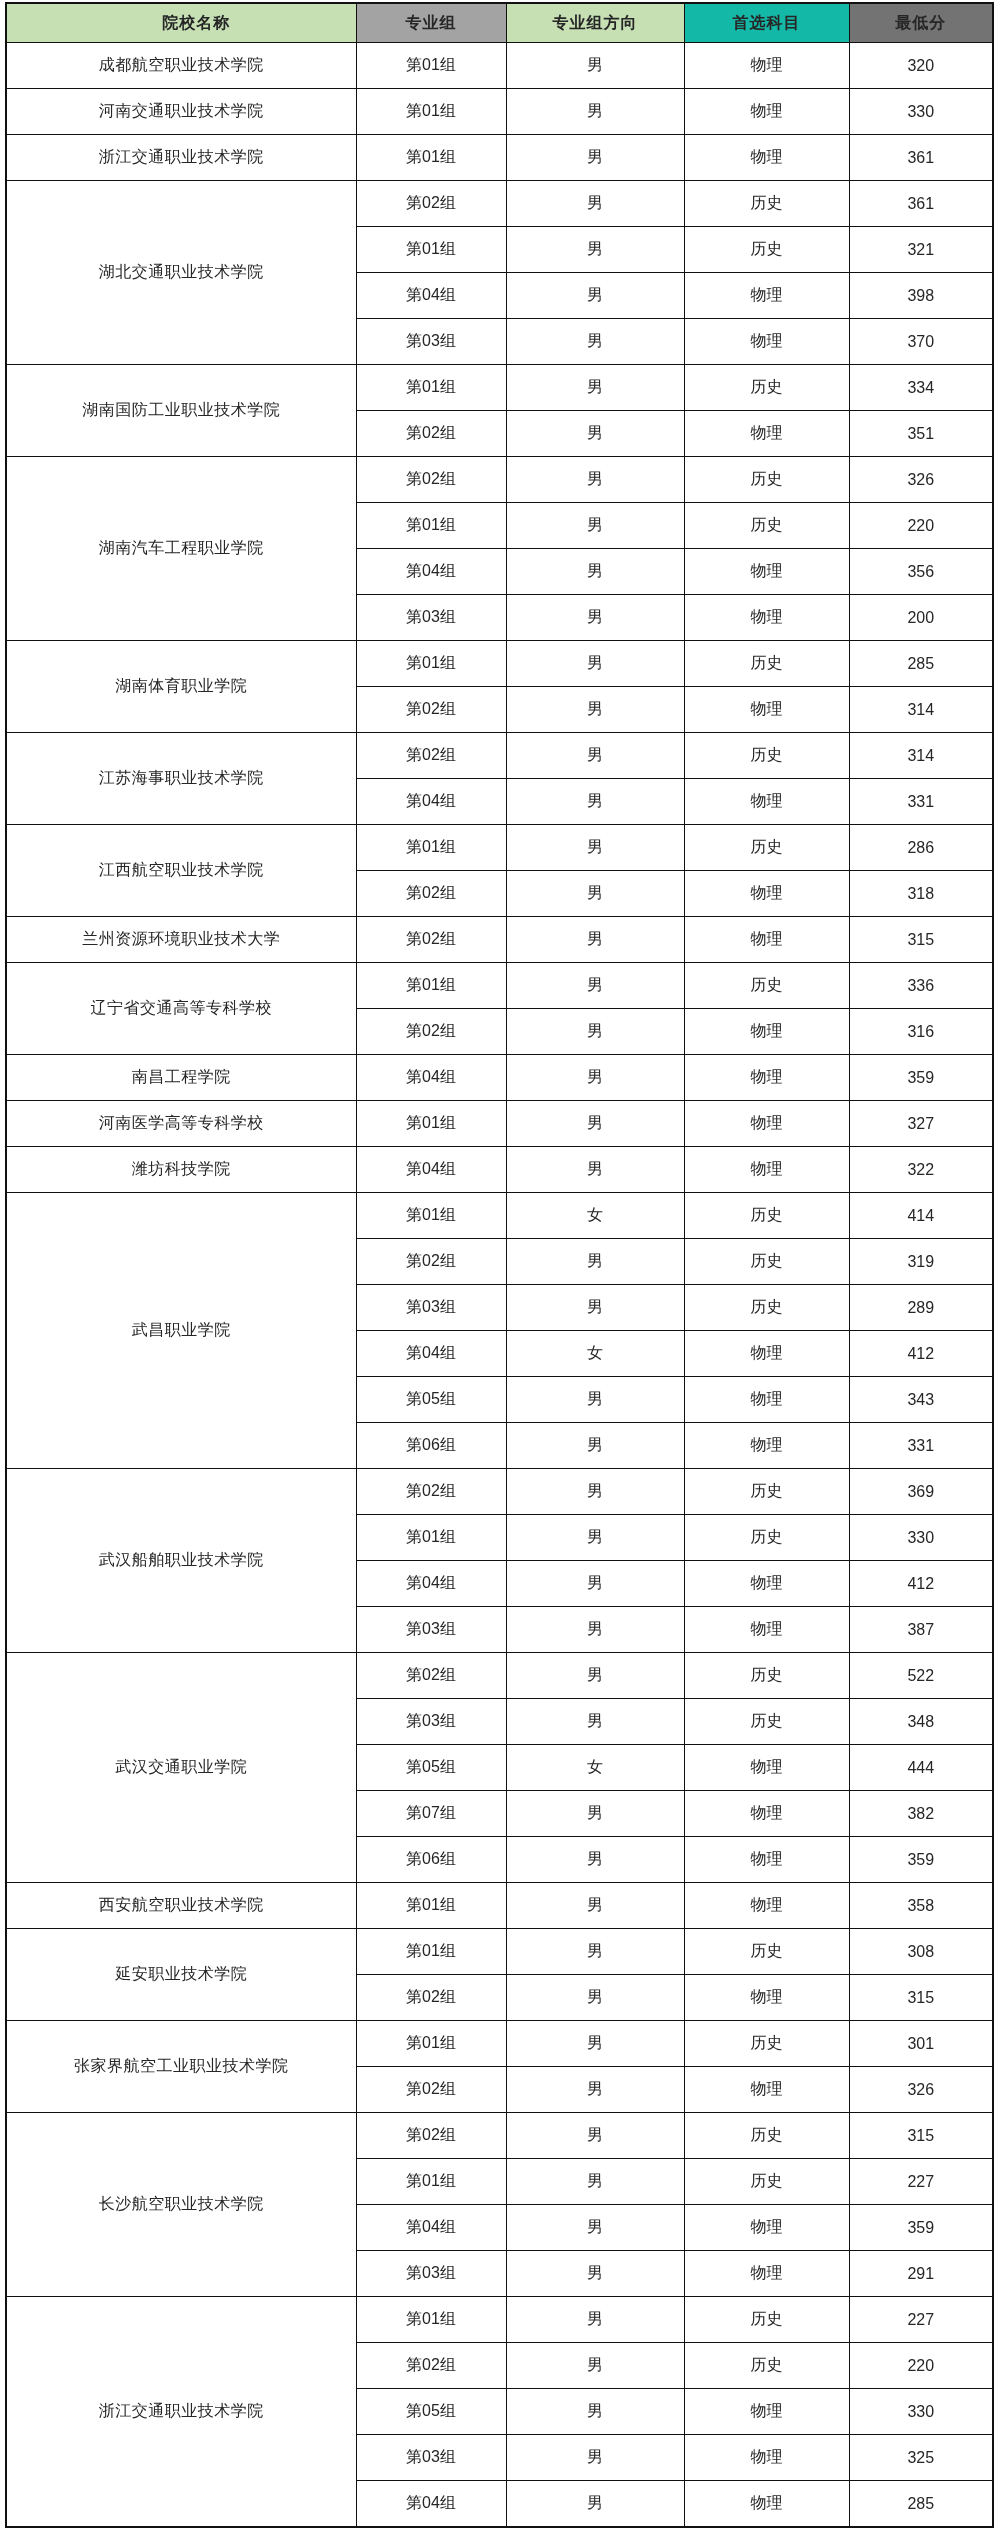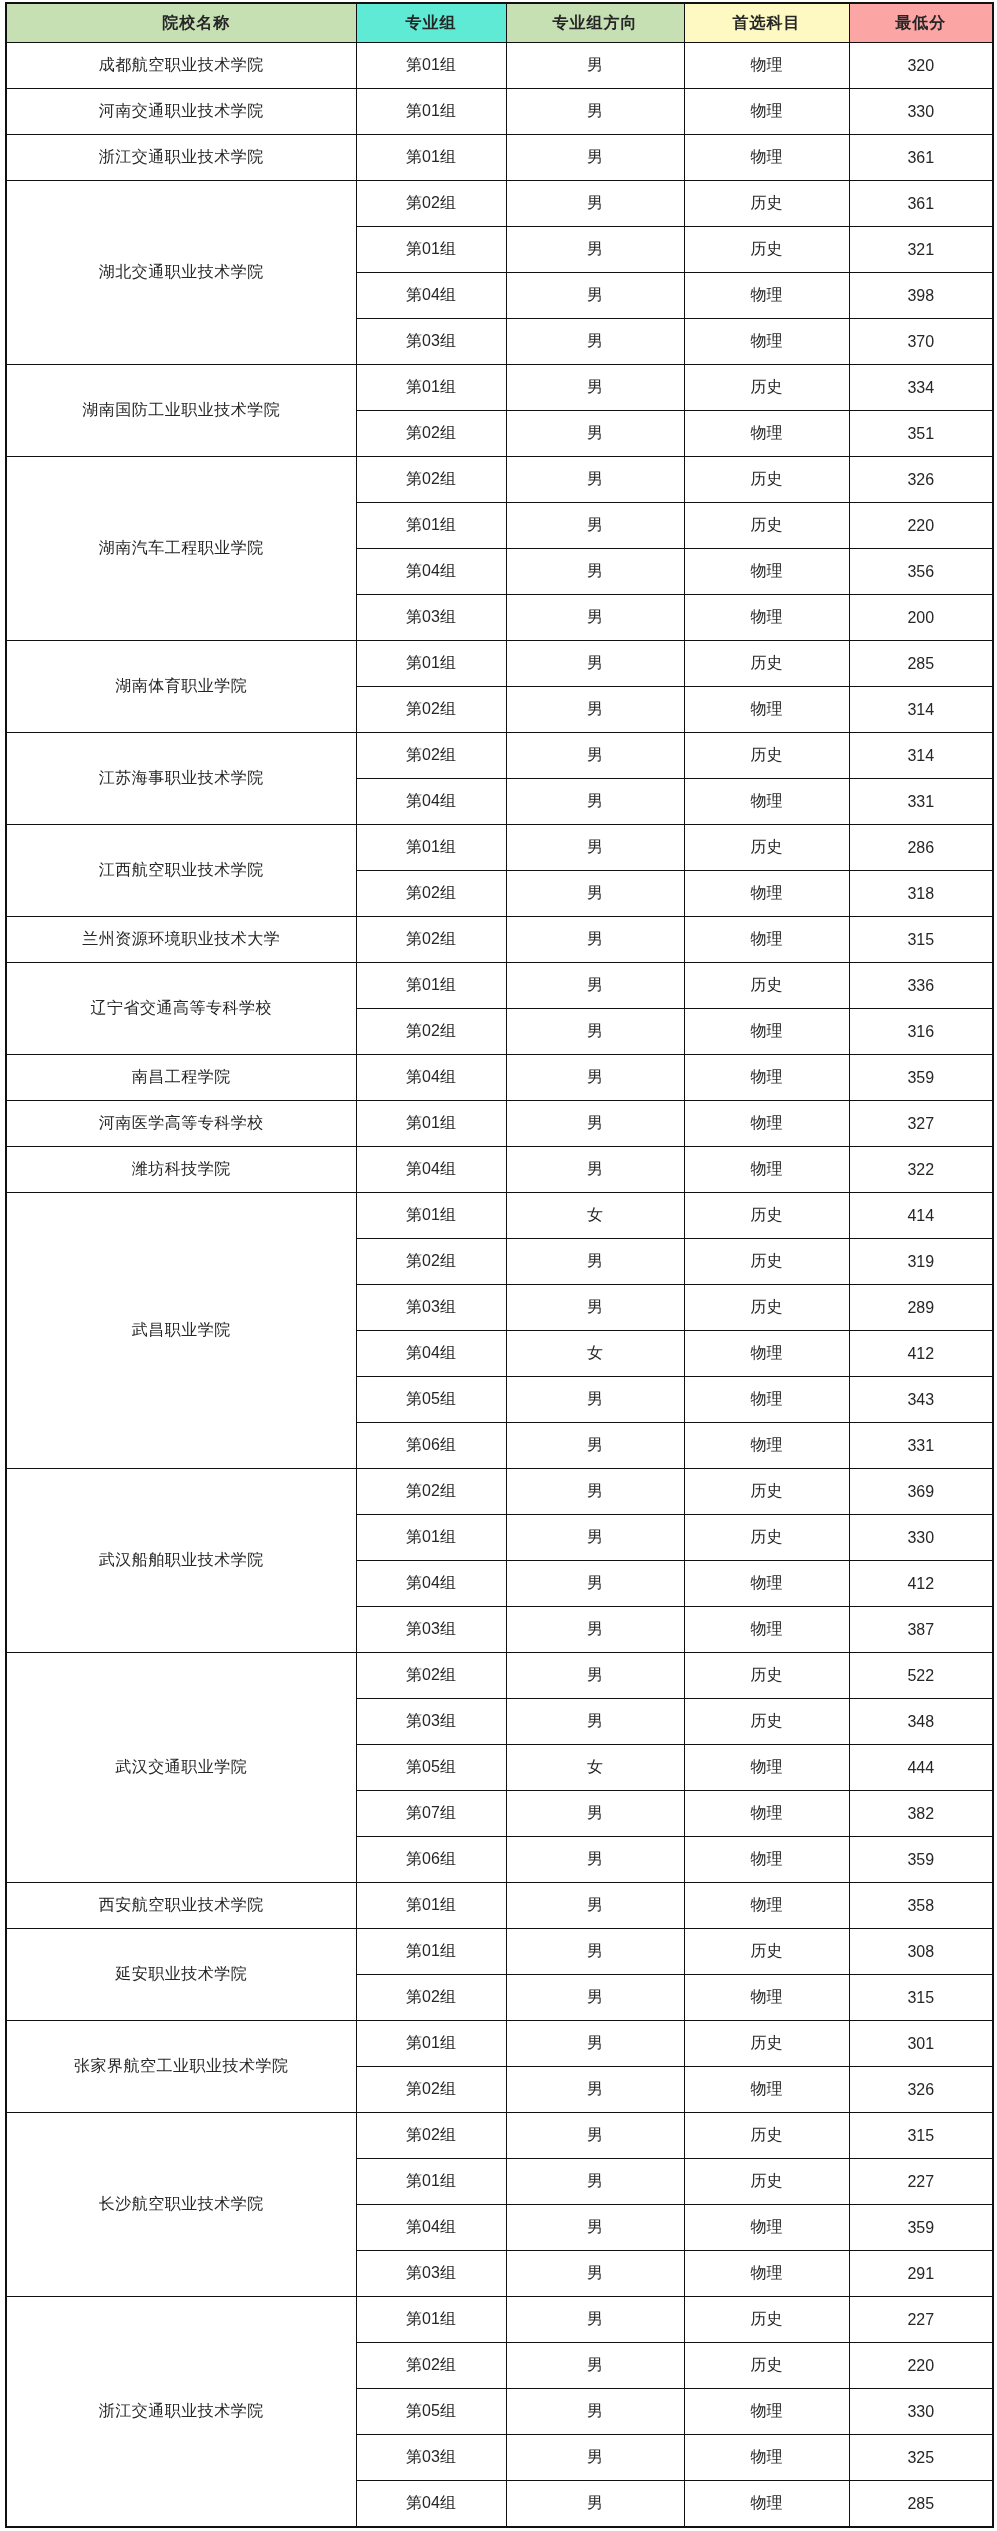--- a/index.html
+++ b/index.html
@@ -59,24 +59,24 @@
     <colgroup>
       <col class="col-school">
       <col class="col-group">
       <col class="col-direction">
       <col class="col-subject">
       <col class="col-score">
     </colgroup>
     <thead>
       <tr id="header-row">
           <th style="background: rgb(198, 224, 180); padding-left: 30px;">院校名称</th>
-          <th style="background: #5eead4;">专业组</th>
+          <th style="background: #a3a3a3;">专业组</th>
           <th style="background: rgb(198, 224, 180); margin-top: 12px;">专业组方向</th>
-          <th style="background: #fef9c3;">首选科目</th>
-          <th style="background: #fca5a5;">最低分</th>
+          <th style="background: #14b8a6;">首选科目</th>
+          <th style="background: #737373;">最低分</th>
         </tr>
     </thead>
     <tbody id="table-body">
         <tr>
           <td rowspan="1" class="school-cell">成都航空职业技术学院</td>
           <td>第01组</td>
           <td>男</td>
           <td>物理</td>
           <td>320</td>
         </tr>

